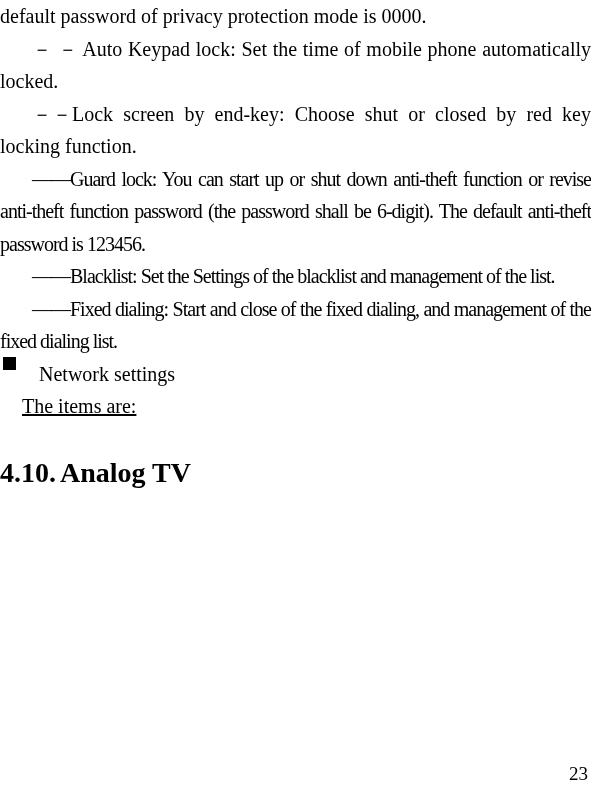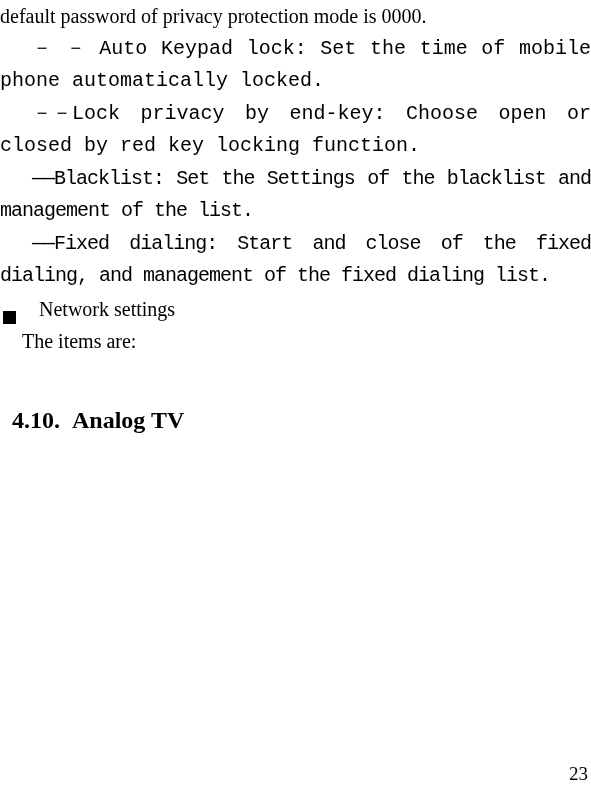--- a/index.html
+++ b/index.html
@@ -41,36 +41,36 @@
     margin: 0;
     padding: 0;
     color: #000;
     word-spacing: 0px;
   }
   .para.normal-last {
     text-align-last: left;
   }
 
   
-  .indent-sm { text-indent: 22px; }
-  .indent-md { text-indent: 32px; font-family: Liberation Mono, monospace; }
+  .indent-sm { text-indent: 22px; text-decoration: underline; }
+  .indent-md { text-indent: 32px; }
   .indent-none { text-indent: 0px; }
 
   
   .dash-short {
     letter-spacing: 0px;
   }
   .dash-em {
     letter-spacing: -1px;
   }
 
   
   .bullet-line {
     display: flex;
-    align-items: flex-end;
+    align-items: flex-start;
     font-size: 20px;
     line-height: 32.5px;
     margin: 0;
     padding: 0;
   }
   .bullet-square {
     display: inline-block;
     width: 13px;
     height: 13px;
     background: #000000;
@@ -80,24 +80,24 @@
     position: relative;
     top: -1px;
   }
   .bullet-label {
     font-size: 20px;
     line-height: 32.5px;
   }
 
   
   .heading {
-    font-size: 24px;
+    font-size: 28px;
     line-height: 32.5px;
     font-weight: bold;
-    margin: 12px;
+    margin: 0;
     padding: 0;
     white-space: nowrap;
     letter-spacing: 0px;
   }
   .heading .num {
     display: inline-block;
     min-width: 60px;
   }
 
   .spacer-block {
@@ -121,22 +121,23 @@
 </head>
 <body>
 
 <div class="page">
   <div class="content">
 
     <p class="para indent-none normal-last">default password of privacy protection mode is 0000.</p>
 
     <p class="para indent-md dash-short normal-last">－ － Auto Keypad lock: Set the time of mobile phone automatically locked.</p>
 
-    <p class="para indent-md dash-short normal-last">－－Lock privacy by end-key: Choose open or closed by red key locking function.</p>
+    <p class="para indent-md dash-short normal-last">－－Lock screen by end-key: Choose shut or closed by red key locking function.</p>
 
+    <p class="para indent-md dash-em normal-last">——Guard lock: You can start up or shut down anti-theft function or revise anti-theft function password (the password shall be 6-digit). The default anti-theft password is 123456.</p>
 
     <p class="para indent-md dash-em normal-last">——Blacklist: Set the Settings of the blacklist and management of the list.</p>
 
     <p class="para indent-md dash-em normal-last">——Fixed dialing: Start and close of the fixed dialing, and management of the fixed dialing list.</p>
 
     <div class="bullet-line">
       <span class="bullet-square"></span>
       <span class="bullet-label">Network settings</span>
     </div>
 

